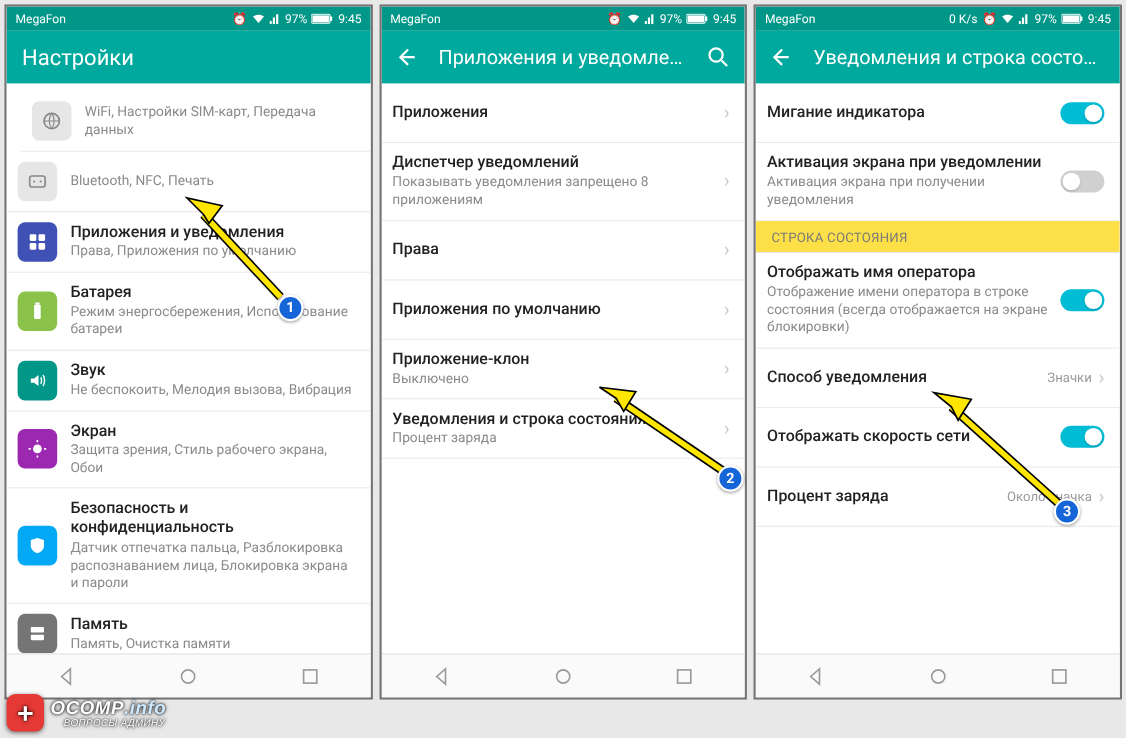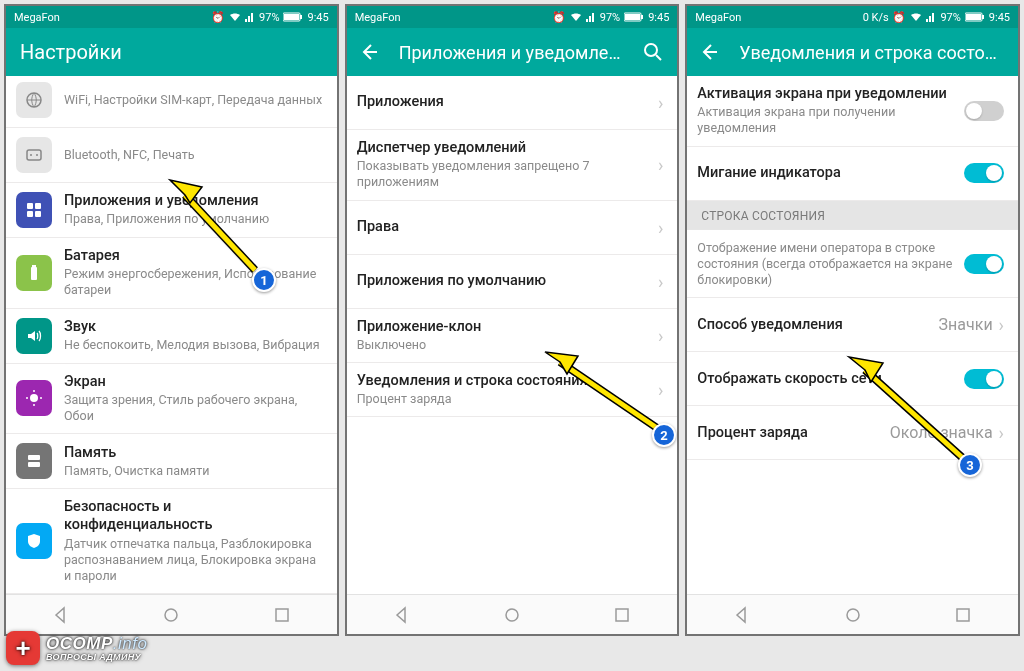--- a/index.html
+++ b/index.html
@@ -68,23 +68,23 @@
     width: 36px; height: 36px;
     border-radius: 7px;
     display: flex; align-items: center; justify-content: center;
     margin-right: 12px;
     flex-shrink: 0;
   }
   .item .text { flex: 1; min-width: 0; }
   .item .title { font-size: 14.5px; color: #222; font-weight: 500; line-height: 1.25; }
   .item .sub { font-size: 12.5px; color: #8a8a8a; line-height: 1.3; margin-top: 1px; }
   .item .chev { color: #c9c9c9; font-size: 18px; margin-left: 6px; }
-  .item .value { color: #9a9a9a; font-size: 16px; margin-left: 6px; }
+  .item .value { color: #9a9a9a; font-size: 12px; margin-left: 6px; }
   .section-header {
-    background: #e5e5e5;
+    background: #fde047;
     color: #7a7a7a;
     font-size: 12px;
     padding: 8px 14px 6px;
     border-bottom: 1px solid #e6e6e6;
     letter-spacing: .2px;
   }
   
   .toggle {
     width: 40px; height: 20px; border-radius: 10px;
     background: #d0d0d0; position: relative; flex-shrink:0;
@@ -133,22 +133,22 @@
     color:#fff; text-shadow:0 0 4px rgba(0,0,0,.7), 0 0 2px #000;
     font-family: Arial, sans-serif;
   }
   .watermark .plus {
     width:34px; height:34px; border-radius:8px;
     background:#e53935; color:#fff; font-size:26px; font-weight:700;
     display:flex; align-items:center; justify-content:center;
     box-shadow:0 1px 4px rgba(0,0,0,.5);
   }
   .watermark .txt .l1 { font-size:17px; font-weight:900; letter-spacing:.5px; font-style:italic; line-height:1; }
-  .watermark .txt .l1 .info { color:#cfeaff; font-weight:400; }
-  .watermark .txt .l2 { font-size:9px; font-weight:700; letter-spacing:.3px; font-style:italic; }
+  .watermark .txt .l1 .info { color:#cfeaff; font-weight:700; }
+  .watermark .txt .l2 { font-size:9px; font-weight:400; letter-spacing:.3px; font-style:italic;margin-left:12px; }
   svg { display:block; }
 </style>
 </head>
 <body>
 
 <div class="phones">
 
   <div class="phone">
     <div class="statusbar">
       <span>MegaFon</span>
@@ -172,21 +172,21 @@
               <rect x="17" y="3" width="2" height="4" fill="#fff"></rect>
             </svg>
         </span>
         <span>9:45</span>
       </span>
     </div>
     <div class="appbar big">
       <span class="title">Настройки</span>
     </div>
     <div class="list">
-      <div class="item" style="padding-top:6px;min-height:40px;">
+      <div class="item" style="padding-top:16px;min-height:40px;margin-left:13px;">
         <div class="icon bg-gray">
           <svg width="18" height="18" viewBox="0 0 18 18">
               <circle cx="9" cy="9" r="7" fill="none" stroke="#888" stroke-width="1.5"></circle>
               <path d="M2 9h14M9 2c3 4 3 10 0 14M9 2c-3 4-3 10 0 14" stroke="#888" fill="none"></path>
             </svg>
         </div>
         <div class="text">
             <div class="sub">WiFi, Настройки SIM-карт, Передача данных</div>
           </div>
       </div>
@@ -251,40 +251,40 @@
                 <line x1="15" y1="9" x2="17" y2="9"></line>
               </g>
             </svg>
         </div>
         <div class="text">
           <div class="title">Экран</div>
           <div class="sub">Защита зрения, Стиль рабочего экрана, Обои</div>
         </div>
       </div>
       <div class="item">
+        <div class="icon bg-cyan">
+          <svg width="18" height="18" viewBox="0 0 18 18">
+              <path d="M9 2l6 2v5c0 4-3 6-6 7-3-1-6-3-6-7V4l6-2z" fill="#fff"></path>
+            </svg>
+        </div>
+        <div class="text">
+          <div class="title">Безопасность и конфиденциальность</div>
+          <div class="sub">Датчик отпечатка пальца, Разблокировка распознаванием лица, Блокировка экрана и пароли</div>
+        </div>
+      </div>
+      <div class="item">
         <div class="icon bg-grey2">
           <svg width="18" height="18" viewBox="0 0 18 18">
               <rect x="3" y="3" width="12" height="5" rx="1" fill="#fff"></rect>
               <rect x="3" y="10" width="12" height="5" rx="1" fill="#fff"></rect>
             </svg>
         </div>
         <div class="text">
           <div class="title">Память</div>
           <div class="sub">Память, Очистка памяти</div>
-        </div>
-      </div>
-      <div class="item">
-        <div class="icon bg-cyan">
-          <svg width="18" height="18" viewBox="0 0 18 18">
-              <path d="M9 2l6 2v5c0 4-3 6-6 7-3-1-6-3-6-7V4l6-2z" fill="#fff"></path>
-            </svg>
-        </div>
-        <div class="text">
-          <div class="title">Безопасность и конфиденциальность</div>
-          <div class="sub">Датчик отпечатка пальца, Разблокировка распознаванием лица, Блокировка экрана и пароли</div>
         </div>
       </div>
       <div class="item">
         <div class="icon bg-lblue">
           <svg width="18" height="18" viewBox="0 0 18 18">
               <circle cx="9" cy="6" r="3" fill="#fff"></circle>
               <path d="M3 16c0-3 3-5 6-5s6 2 6 5" fill="#fff"></path>
             </svg>
         </div>
         <div class="text">
@@ -357,21 +357,21 @@
     <div class="list">
       <div class="item noicon">
         <div class="text">
             <div class="title">Приложения</div>
           </div>
         <span class="chev">›</span>
       </div>
       <div class="item noicon">
         <div class="text">
           <div class="title">Диспетчер уведомлений</div>
-          <div class="sub">Показывать уведомления запрещено 7 приложениям</div>
+          <div class="sub">Показывать уведомления запрещено 8 приложениям</div>
         </div>
         <span class="chev">›</span>
       </div>
       <div class="item noicon">
         <div class="text">
             <div class="title">Права</div>
           </div>
         <span class="chev">›</span>
       </div>
       <div class="item noicon">
@@ -446,34 +446,35 @@
         <svg width="20" height="20" viewBox="0 0 20 20">
             <path d="M12 3l-7 7 7 7" stroke="#fff" stroke-width="2" fill="none"></path>
             <line x1="5" y1="10" x2="18" y2="10" stroke="#fff" stroke-width="2"></line>
           </svg>
       </span>
       <span class="title">Уведомления и строка состояния</span>
     </div>
     <div class="list">
       <div class="item noicon">
         <div class="text">
+            <div class="title">Мигание индикатора</div>
+          </div>
+        <div class="toggle on"></div>
+      </div>
+      <div class="item noicon">
+        <div class="text">
           <div class="title">Активация экрана при уведомлении</div>
           <div class="sub">Активация экрана при получении уведомления</div>
         </div>
         <div class="toggle"></div>
       </div>
-      <div class="item noicon">
-        <div class="text">
-            <div class="title">Мигание индикатора</div>
-          </div>
-        <div class="toggle on"></div>
-      </div>
       <div class="section-header">СТРОКА СОСТОЯНИЯ</div>
       <div class="item noicon">
         <div class="text">
+          <div class="title">Отображать имя оператора</div>
           <div class="sub">Отображение имени оператора в строке состояния (всегда отображается на экране блокировки)</div>
         </div>
         <div class="toggle on"></div>
       </div>
       <div class="item noicon">
         <div class="text">
             <div class="title">Способ уведомления</div>
           </div>
         <span class="value">Значки</span>
         <span class="chev">›</span>

